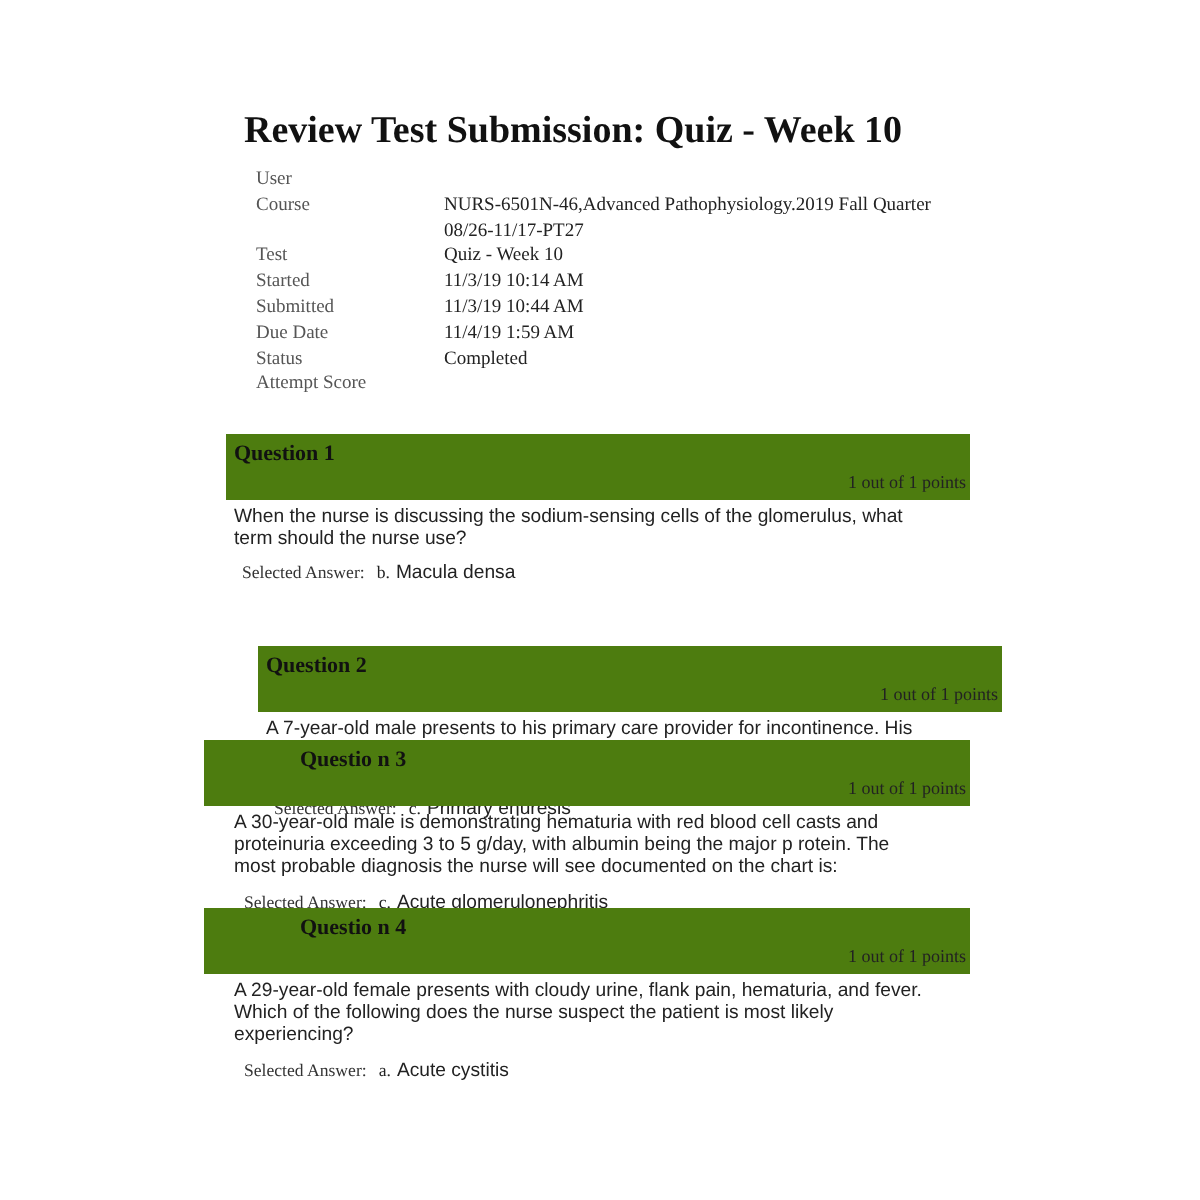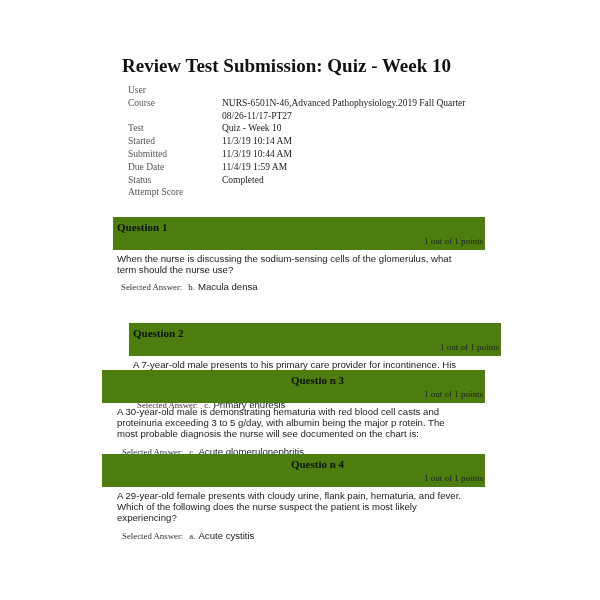--- a/index.html
+++ b/index.html
@@ -38,21 +38,21 @@
   }
   .q-answer .ans-label { font-family: "Liberation Serif", serif; color: #333; font-size: 8.8px; margin-right: 6px; }
   .q-answer .ans-letter { font-family: "Liberation Serif", serif; font-size: 8.8px; margin-right: 3px; }
   .q-answer .ans-text { font-family: "Liberation Sans", sans-serif; font-size: 9.6px; }
 
   .bullet {
     position: absolute; width: 3px; height: 3px; border-radius: 50%; background: #222;
   }
 
   
-  .q.bulleted .q-title { padding-left: 48px; text-align: center; }
+  .q.bulleted .q-title { padding-left: 48px; }
 </style>
 </head>
 <body>
 
 <div class="page-title">Review Test Submission: Quiz - Week 10</div>
 
 <div class="details">
   <div class="row">
     <div class="label">User</div>
     <div class="value"></div>

